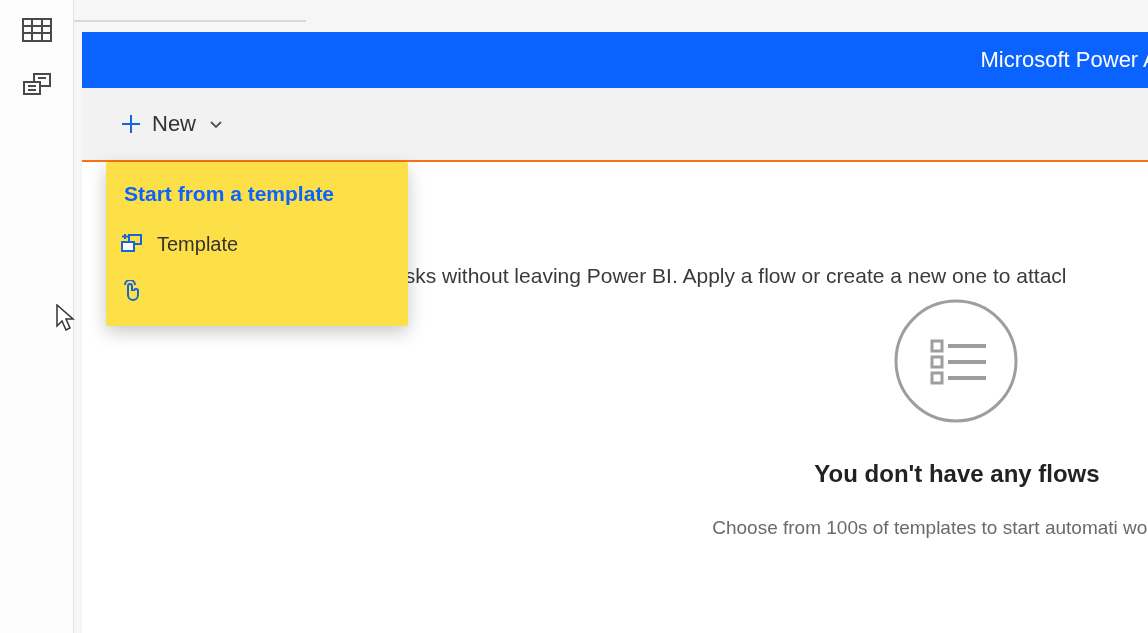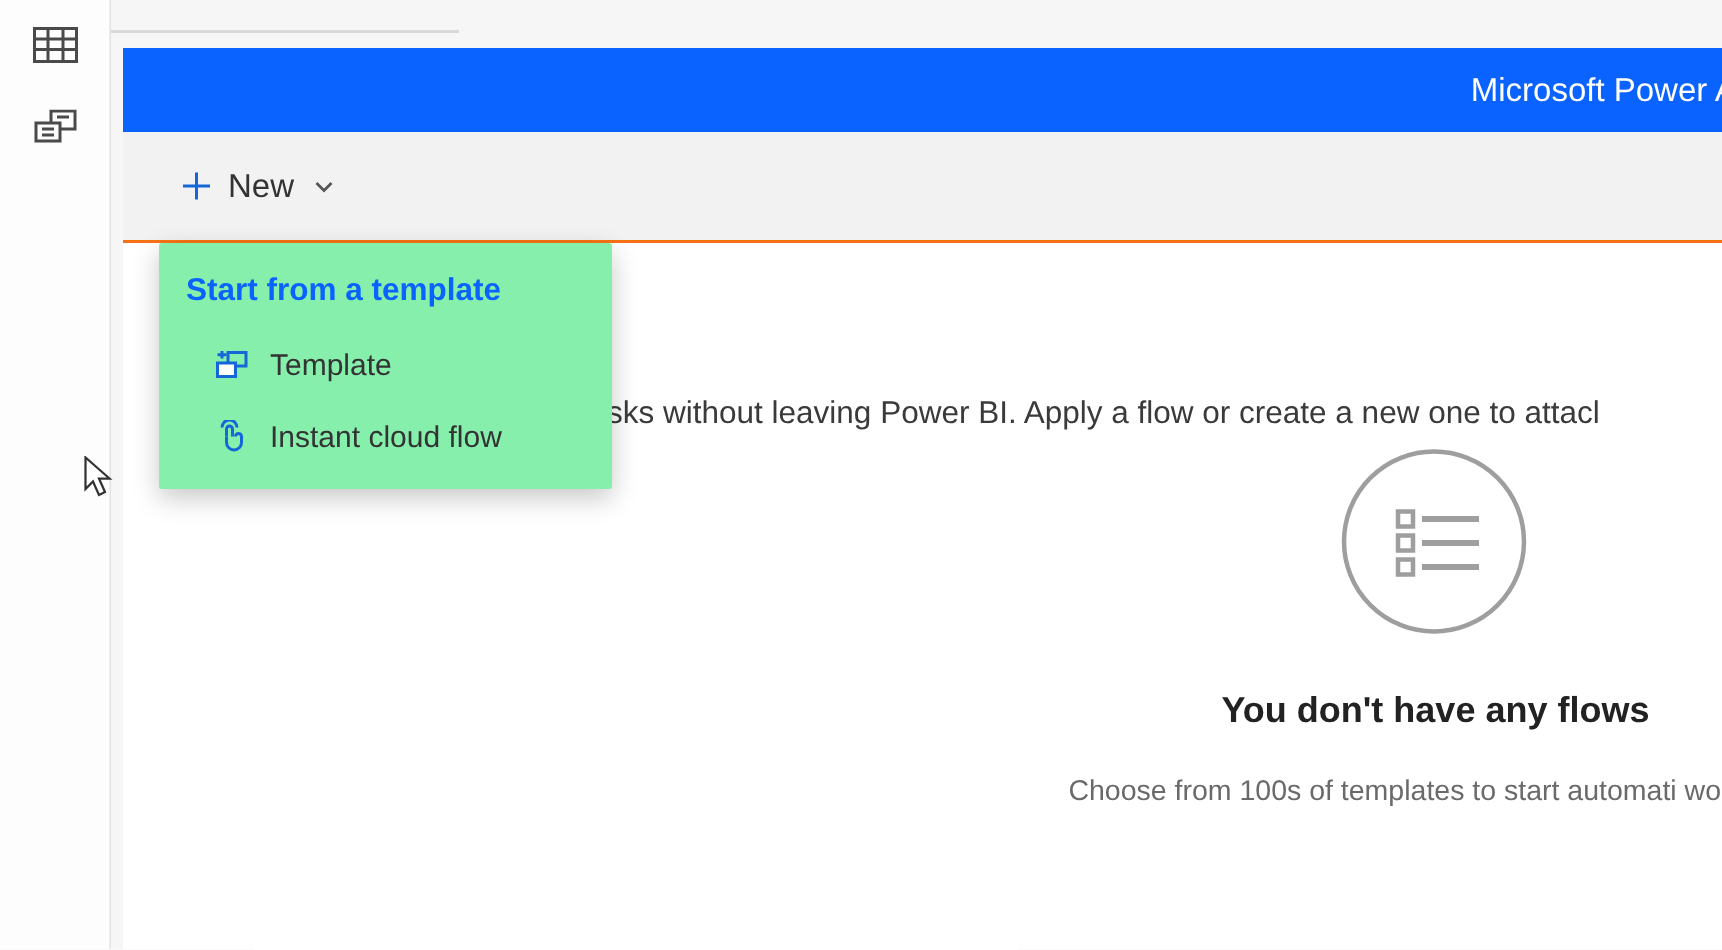--- a/index.html
+++ b/index.html
@@ -121,37 +121,37 @@
       font-size: 19px;
       color: #6a6a6a;
       line-height: 1.5;
     }
 
     
     .dropdown {
       position: absolute;
       left: 24px; top: 0px;
       width: 302px;
-      background: #86efac;
+      background: #fde047;
       box-shadow: 0 6px 18px rgba(0,0,0,0.22);
       border-radius: 2px;
       padding: 16px 0 10px 0;
       z-index: 50;
     }
     .dropdown .dd-header {
       padding: 4px 18px 14px 18px;
       font-size: 21px;
       font-weight: 600;
       color: #0b63ff;
     }
     .dropdown .dd-item {
       display: flex;
       align-items: center;
       gap: 14px;
-      padding: 12px 36px;
+      padding: 12px 13px;
       font-size: 20px;
       color: #333;
       cursor: pointer;
     }
     .dropdown .dd-item .dd-icon { width: 24px; height: 24px; display: flex; align-items: center; justify-content: center; }
 
     
     .cursor {
       position: absolute;
       left: 56px; top: 304px;
@@ -246,21 +246,20 @@
           <span>Template</span>
         </div>
         <div class="dd-item">
           <span class="dd-icon">
             <svg width="24" height="24" viewBox="0 0 24 24" fill="none">
               <path d="M9 11 V6 a2 2 0 0 1 4 0 v5" stroke="#1566d9" stroke-width="2" fill="none"></path>
               <path d="M9 11 v4 a5 5 0 0 0 10 0 v-4 a2 2 0 0 0 -4 0" stroke="#1566d9" stroke-width="2" fill="none"></path>
               <path d="M6 5 a5 5 0 0 1 10 0" stroke="#1566d9" stroke-width="2" fill="none"></path>
             </svg>
           </span>
-          <span>Instant cloud flow</span>
         </div>
       </div>
     </div>
   </div>
 
   <div class="cursor">
     <svg width="22" height="30" viewBox="0 0 22 30">
       <polygon points="1,1 1,22 6,17 10,26 14,24 10,15 17,15" fill="#fff" stroke="#333" stroke-width="1.5"></polygon>
     </svg>
   </div>

